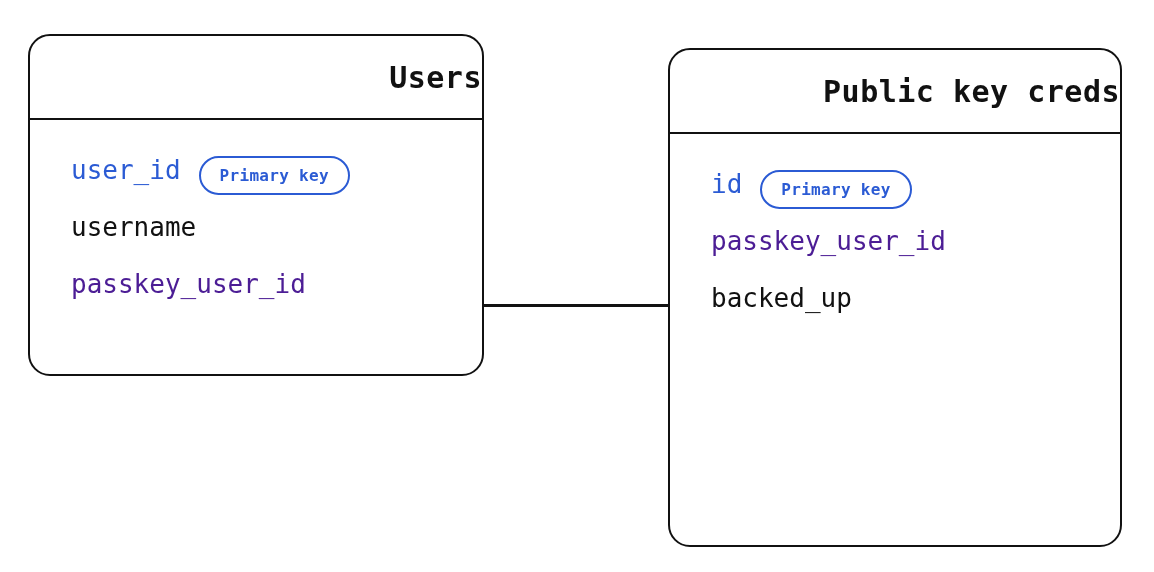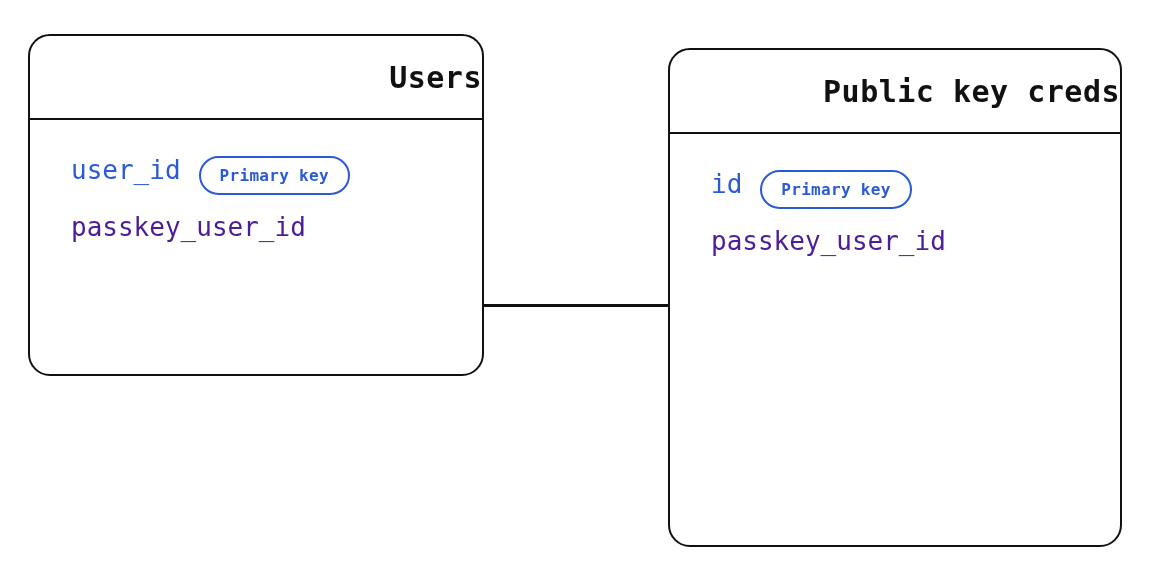--- a/index.html
+++ b/index.html
@@ -102,20 +102,23 @@
 
     <div class="entity-fields">
 
       <div class="field-row">
         <span class="field-name is-pk">user_id</span>
         <span class="pk-badge">
           <span class="pk-badge-label">Primary key</span>
         </span>
       </div>
 
+      <div class="field-row">
+        <span class="field-name">username</span>
+      </div>
 
       <div class="field-row">
         <span class="field-name is-fk">passkey_user_id</span>
       </div>
 
     </div>
   </div>
 
   <div class="connector" style="left:482px; top:304px; width:190px; height:2.5px;"></div>
 
@@ -132,19 +135,22 @@
         <span class="pk-badge">
           <span class="pk-badge-label">Primary key</span>
         </span>
       </div>
 
 
       <div class="field-row">
         <span class="field-name is-fk">passkey_user_id</span>
       </div>
 
+      <div class="field-row">
+        <span class="field-name">backed_up</span>
+      </div>
 
 
 
     </div>
   </div>
 
 </div>
 
 </body></html>

